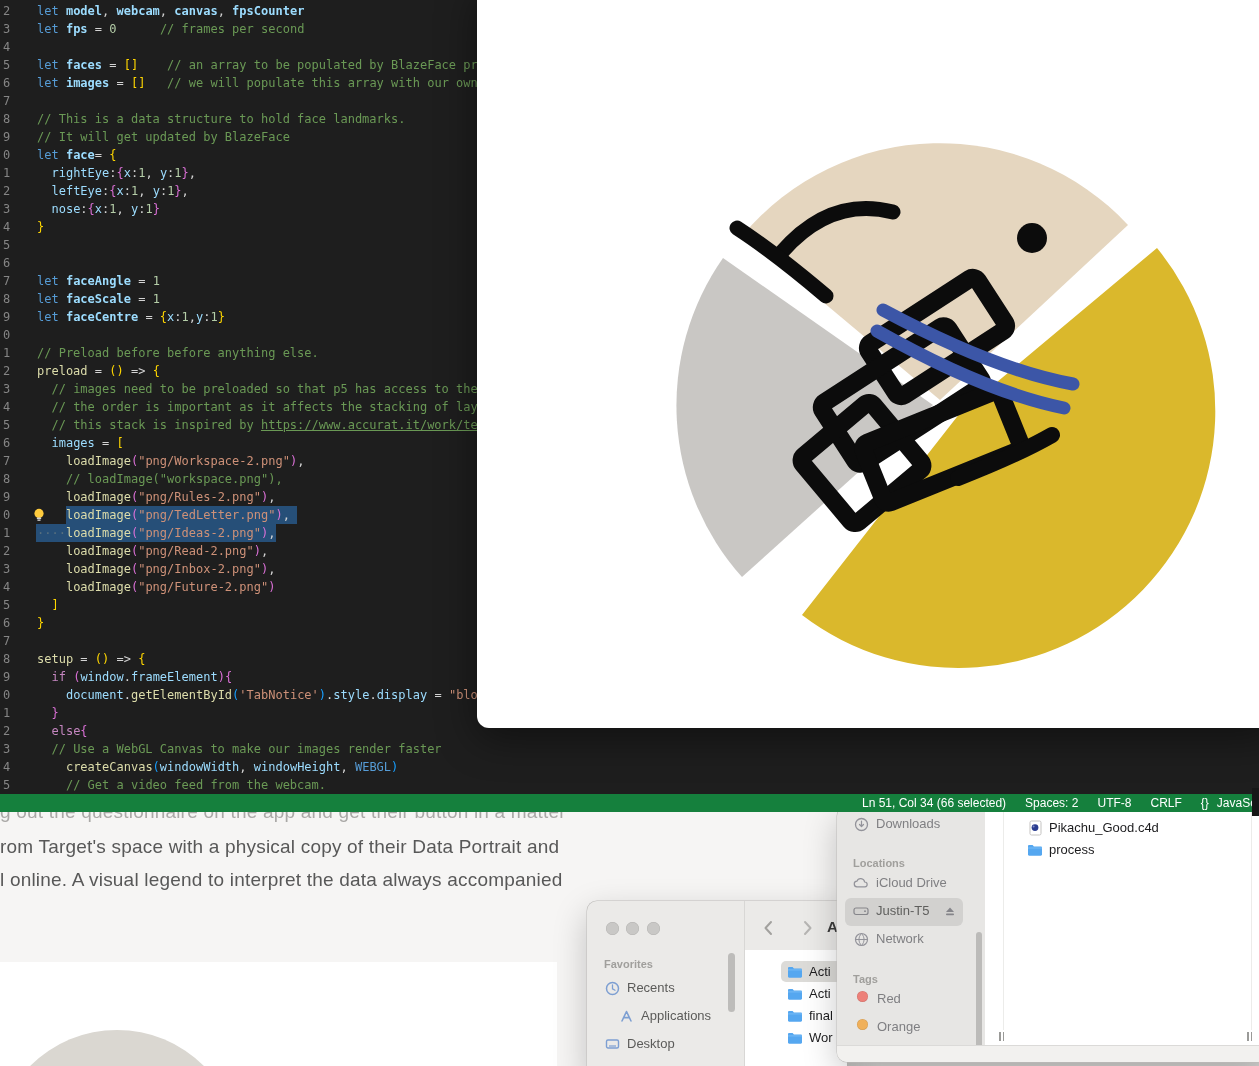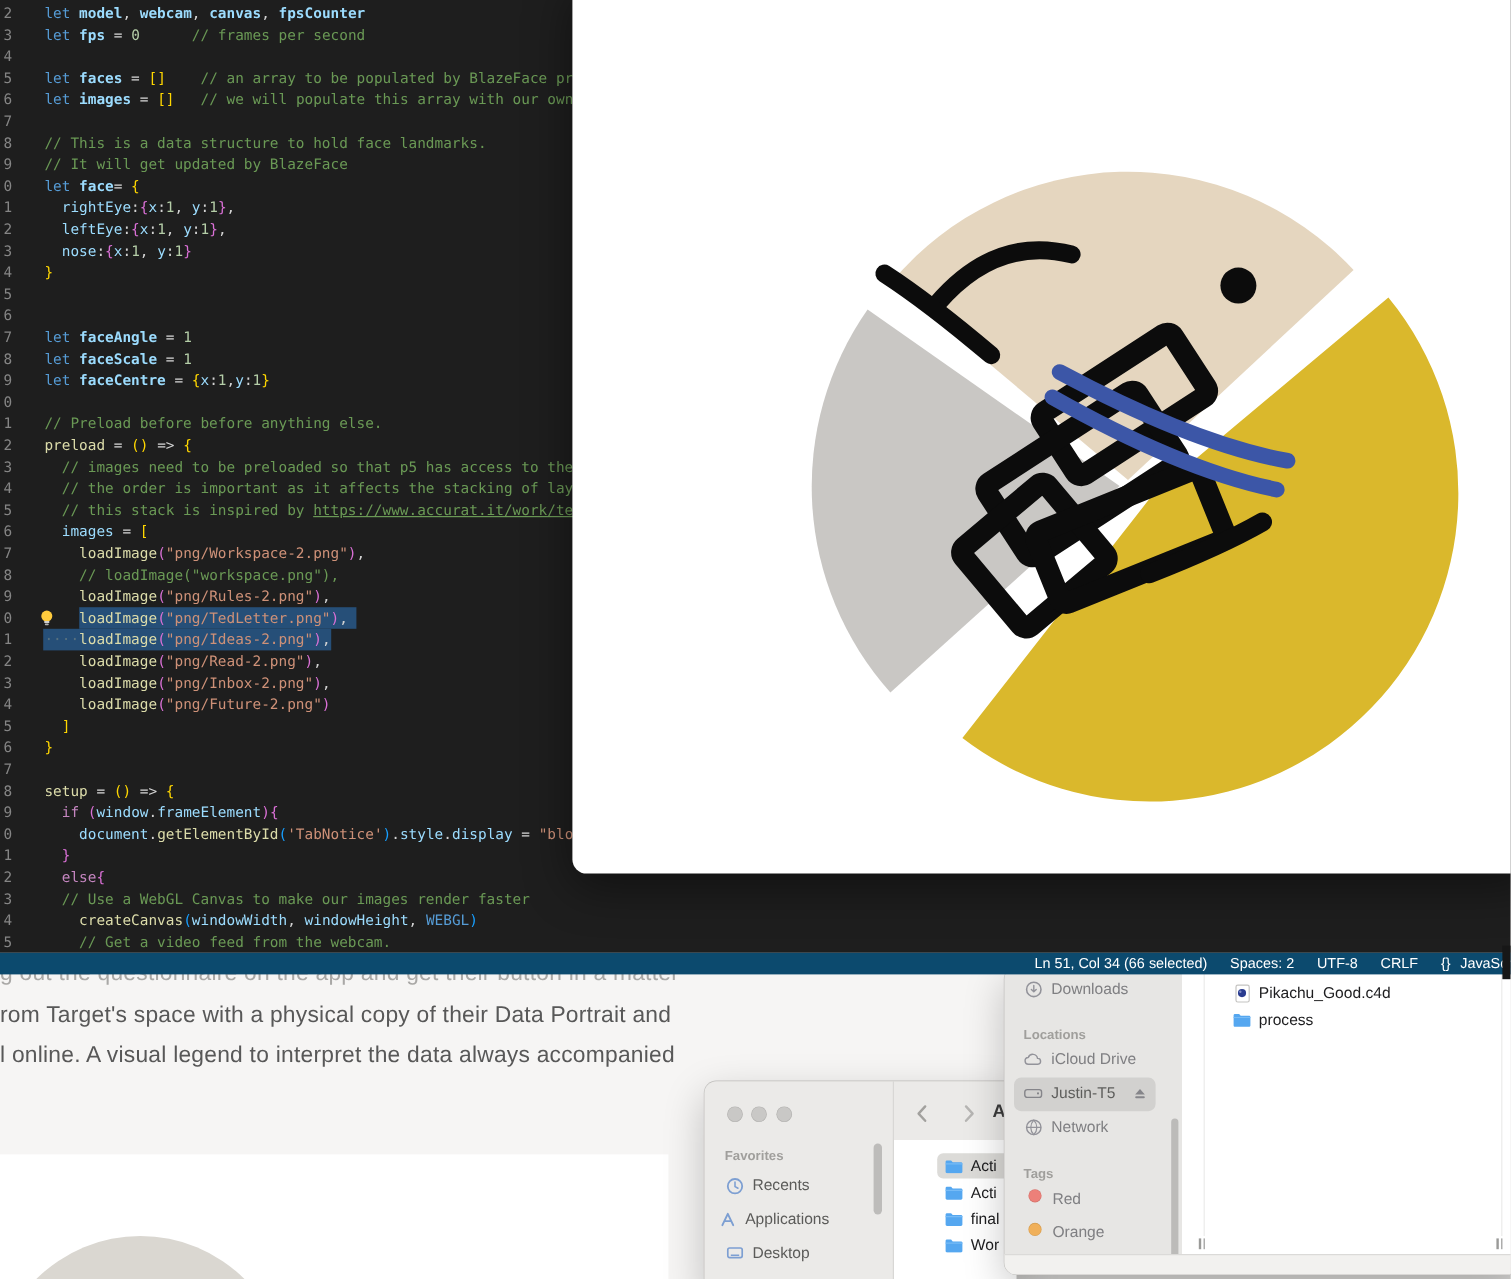--- a/index.html
+++ b/index.html
@@ -83,21 +83,21 @@
       <div class="side-header" style="left:17px;top:57px">Favorites</div>
       <div class="side-row" style="left:17px;top:79px">
         <span class="icon16">
           <svg width="15" height="15" viewBox="0 0 15 15">
               <circle cx="7.5" cy="7.5" r="6" fill="none" stroke="#7d9fd2" stroke-width="1.5"></circle>
               <path d="M7.5 4v3.8l2.5 1.4" fill="none" stroke="#7d9fd2" stroke-width="1.3" stroke-linecap="round"></path>
             </svg>
         </span>
         <span>Recents</span>
       </div>
-      <div class="side-row" style="left:11px;top:107px">
+      <div class="side-row" style="left:31px;top:107px">
         <span class="icon16">
           <svg width="15" height="15" viewBox="0 0 15 15">
               <path d="M3 12 7.5 2.5 12 12M4.8 8.6h5.4" fill="none" stroke="#7d9fd2" stroke-width="1.6" stroke-linecap="round" stroke-linejoin="round"></path>
             </svg>
         </span>
         <span>Applications</span>
       </div>
       <div class="side-row" style="left:17px;top:135px">
         <span class="icon16">
           <svg width="15" height="15" viewBox="0 0 15 15">
@@ -442,21 +442,21 @@
           </div>
         </div>
       <div class="bulb" style="top: 507px;">
         <svg width="16" height="16" viewBox="0 0 16 16">
             <circle cx="8" cy="6.4" r="4.6" fill="#ffcb3d"></circle>
             <rect x="5.8" y="10.6" width="4.4" height="1.6" rx=".6" fill="#d0d0d0"></rect>
             <rect x="6.4" y="12.6" width="3.2" height="1.4" rx=".6" fill="#b5b5b5"></rect>
           </svg>
       </div>
     </div>
-    <div class="sbar" style="background: #0c4a6e;">
+    <div class="sbar" style="background: #15803d;">
       <span>Ln 51, Col 34 (66 selected)</span>
       <span>Spaces: 2</span>
       <span>UTF-8</span>
       <span>CRLF</span>
       <span class="lang-pair">
         <span>{}</span>
         <span>JavaScript</span>
       </span>
     </div>
     <div class="dark-corner"></div>

